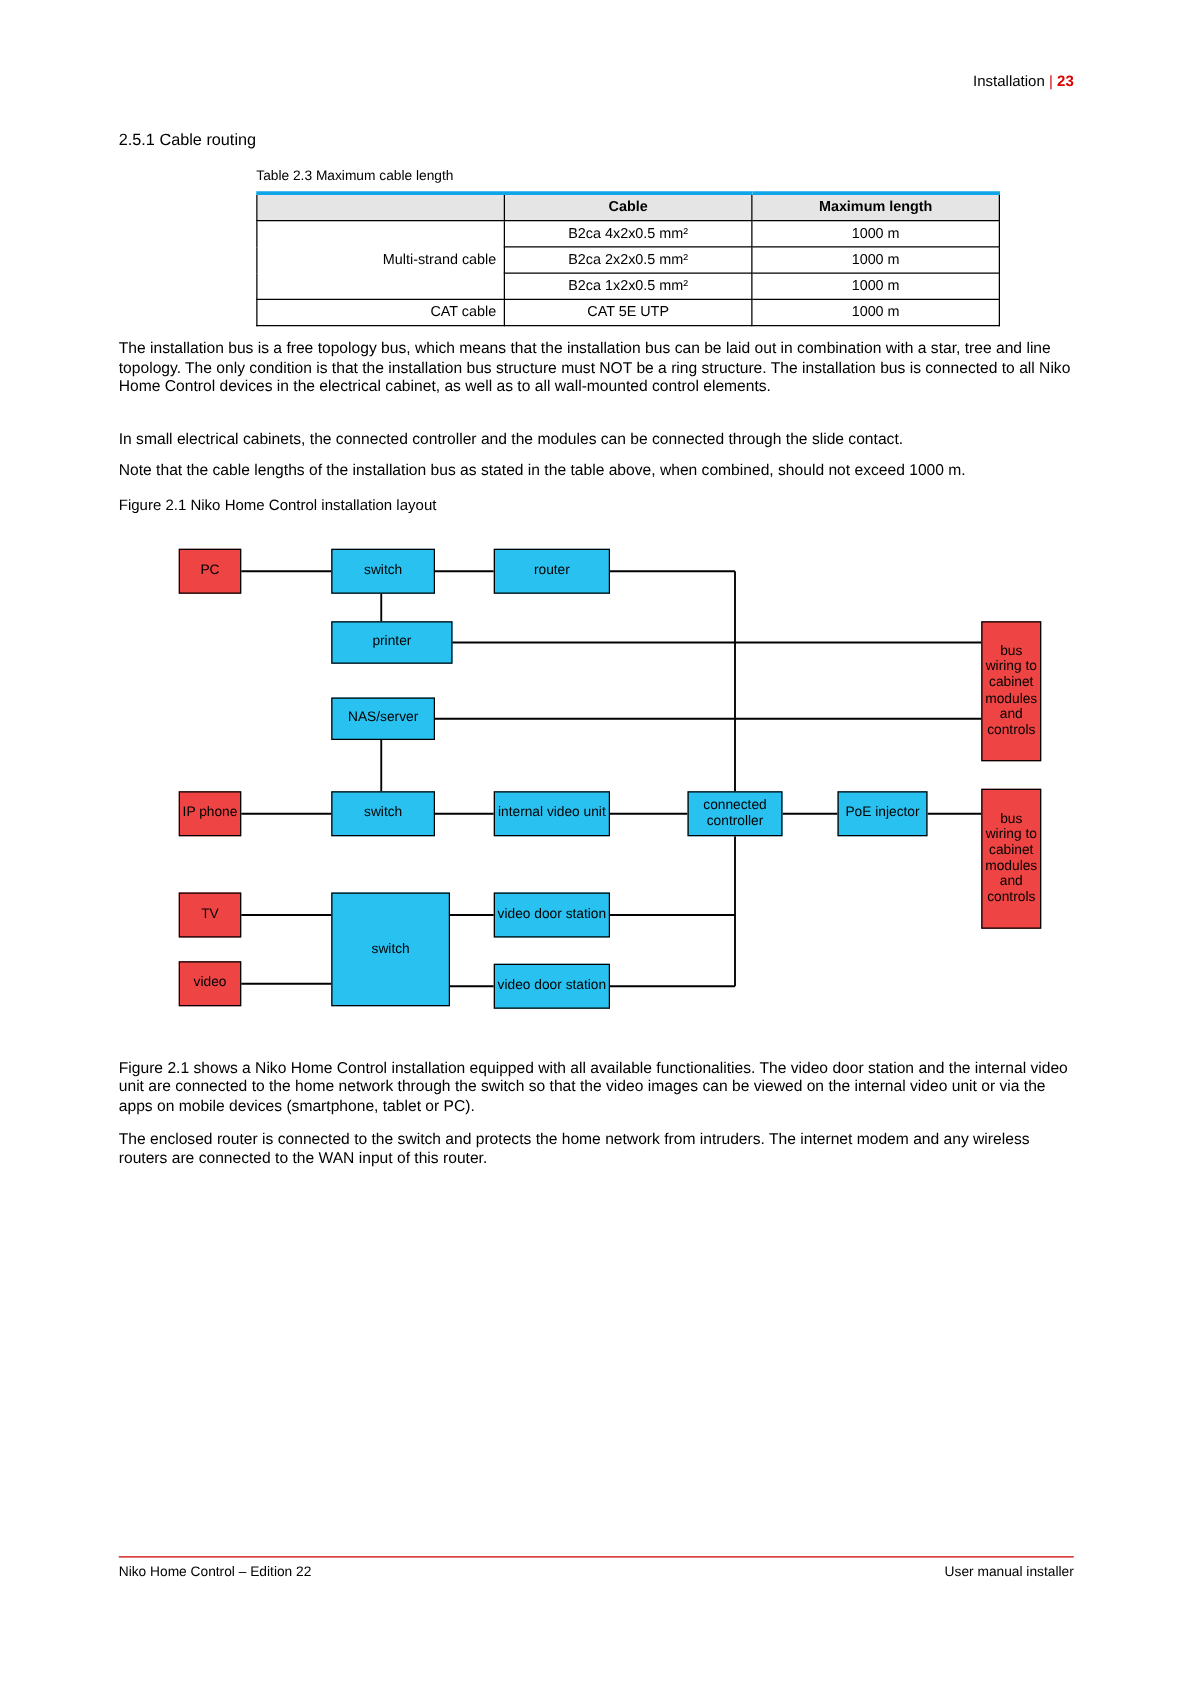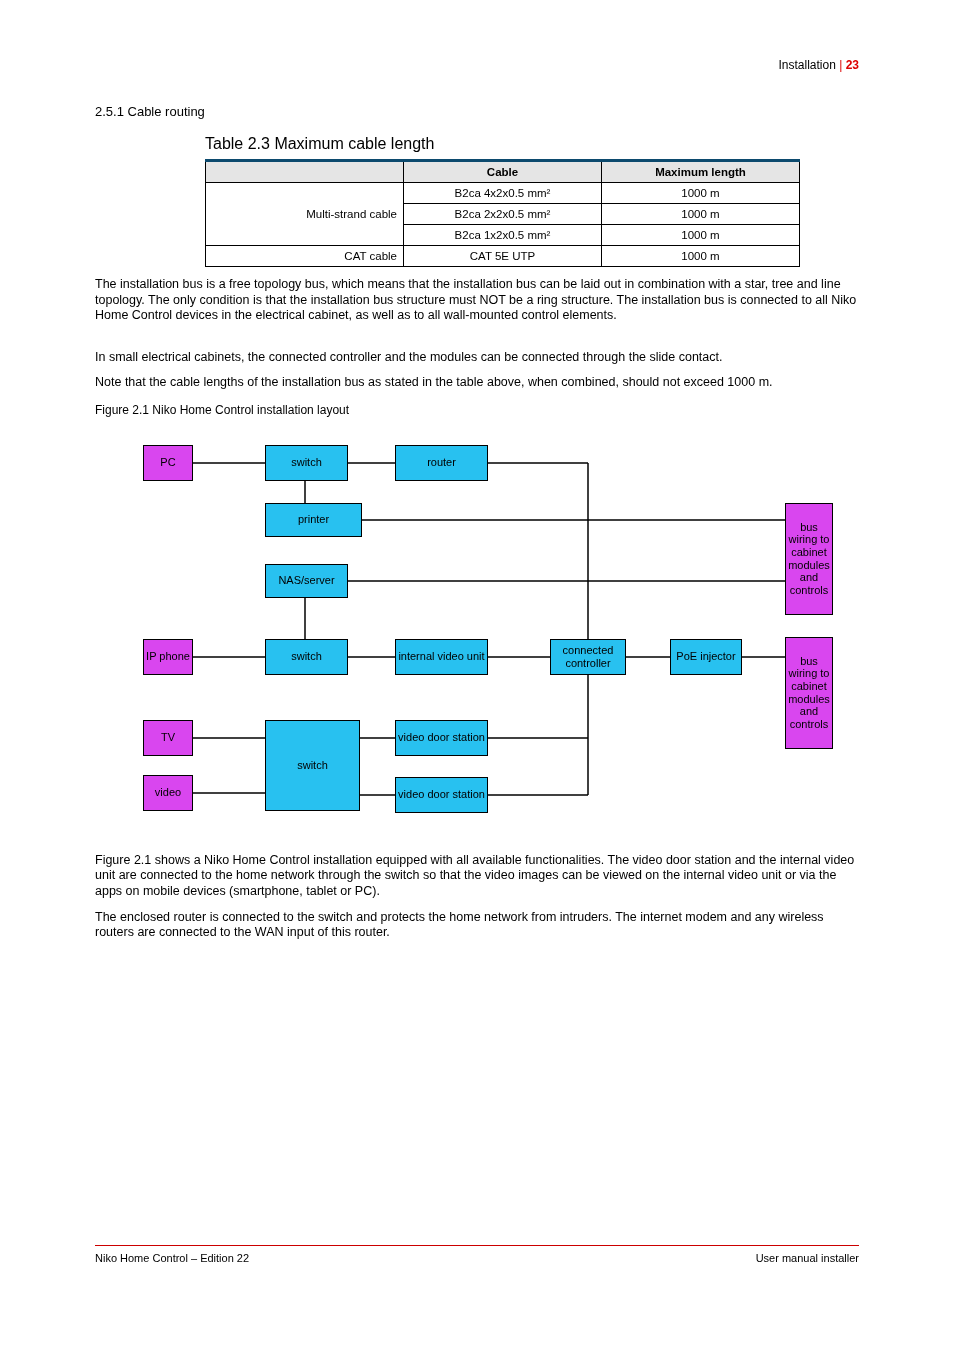--- a/index.html
+++ b/index.html
@@ -1,32 +1,32 @@
 <!DOCTYPE html>
 <html><head>
 <meta charset="utf-8">
 <style>
   html,body{margin:0;padding:0;background:#fff;font-family:Arial,Helvetica,sans-serif;color:#000;font-size:13px}
   .page{width:954px;height:1352px;position:relative;box-sizing:border-box;padding:64px 95px 40px 95px}
   .topright{position:absolute;top:58px;right:95px;font-size:12px}
   .topright .pg{color:#d00;font-weight:bold}
   .topright .sep{color:#d00}
   .sect{font-size:13px;margin:40px 0 6px 0}
-  .tcap{font-size:16px;margin:16px 0 6px 110px}
+  .tcap{font-size:11px;margin:16px 0 6px 110px}
   table.main{border-collapse:collapse;width:555px;margin-left:110px;table-layout:fixed}
   table.main th,table.main td{border:1px solid #000;font-size:11.5px;padding:4px 6px;text-align:center}
   table.main th{background:#e5e5e5;font-weight:bold}
   table.main td.lt{text-align:right}
-  table.main .topline th{border-top:3px solid #0c4a6e}
+  table.main .topline th{border-top:3px solid #0ea5e9}
   .p{font-size:12.5px;line-height:1.25;margin:10px 0}
   .h2{font-size:15px;font-weight:bold;margin:22px 0 6px 0}
   .fcap{font-size:12px;margin:12px 0 6px 0}
   .diagram{position:relative;height:420px}
   .box{position:absolute;border:1.5px solid #000;display:flex;align-items:center;justify-content:center;text-align:center;font-size:11px;line-height:1.15;box-sizing:border-box;padding:2px}
-  .or{background:#d946ef}
+  .or{background:#ef4444}
   .bl{background:#28c1f0}
   svg.lines{position:absolute;left:0;top:0;width:100%;height:100%}
   .footer{position:absolute;left:95px;right:95px;bottom:88px;border-top:1px solid #c00;padding-top:6px;font-size:11px}
   .footer .r{float:right}
 </style>
 </head>
 <body>
 <div class="page">
 
 <div class="topright">

